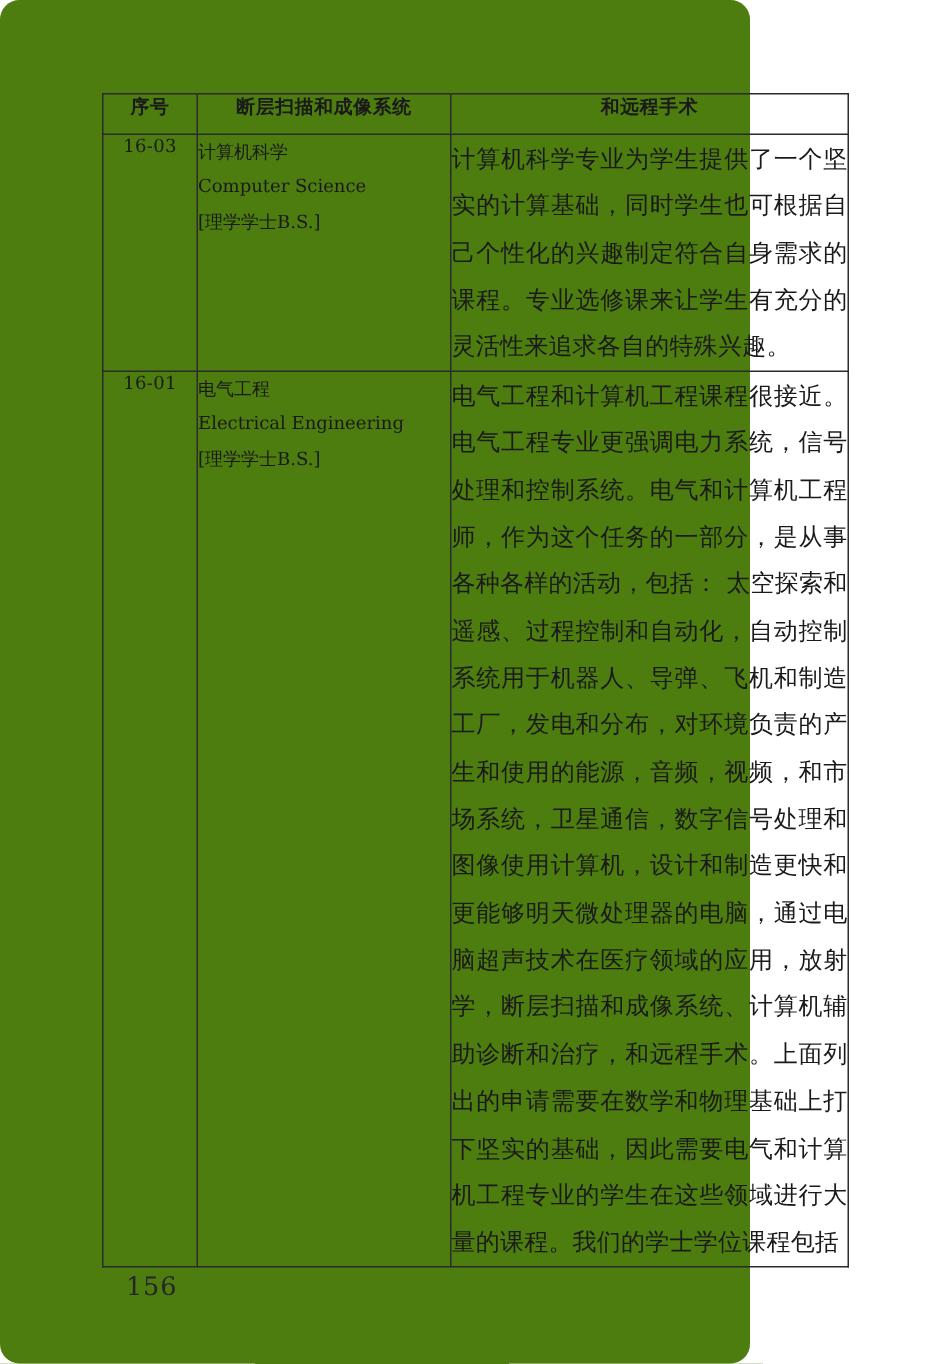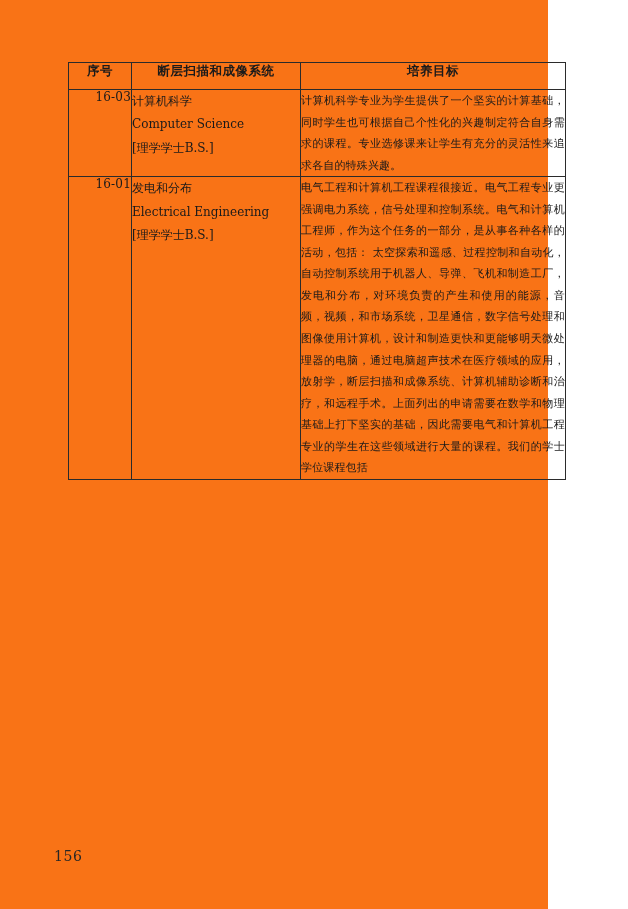--- a/index.html
+++ b/index.html
@@ -12,23 +12,24 @@
     height: 909px;
     position: relative;
     font-family: "DejaVu Serif", "Liberation Serif", serif;
     color: #1a1a1a;
     overflow: hidden;
   }
 
   #page {
     position: absolute;
     left: 0; top: 0;
-    width: 548px;
+    width: 500px;
     height: 909px;
-    background: #f97316;
+    background: #4d7c0f;
+    border-radius: 13px;
   }
 
   
   #majors-table {
     position: absolute;
     left: 68px;
     top: 62px;
     width: 497px;
     border-collapse: collapse;
     table-layout: fixed;
@@ -50,21 +51,21 @@
     text-align: center;
     vertical-align: middle;
     font-weight: bold;
     font-size: 12.5px;
     letter-spacing: 0.5px;
     font-family: "DejaVu Serif", "Liberation Serif", serif;
   }
 
   
   td.no-cell {
-    text-align: right;
+    text-align: center;
     vertical-align: middle;
     font-size: 12px;
     padding-left: 4px;
     letter-spacing: 0.2px;
     white-space: nowrap;
     margin-top: 44px;
   }
 
   
   td.major-cell {
@@ -72,79 +73,79 @@
     padding: 6px 4px 6px 8px;
     font-size: 12px;
     line-height: 1.95;
   }
   .major-line { white-space: nowrap; }
 
   
   td.goal-cell {
     vertical-align: top;
     padding: 7px 5px 7px 6px;
-    font-size: 11px;
+    font-size: 16px;
     line-height: 1.96;
     text-align: justify;
     text-justify: inter-character;
     letter-spacing: 0.15px;
   }
   td.goal-cell p {
     margin: 0;
     text-align: justify;
     text-align-last: left;
   }
 
   
   #page-number {
     position: absolute;
-    left: 54px;
+    left: 84px;
     top: 848px;
-    font-size: 14px;
+    font-size: 17px;
     letter-spacing: 0.6px;
     color: #262626;
   }
 </style>
 </head>
 <body>
 
 <div id="page">
 
   <table id="majors-table">
     <colgroup>
       <col class="c-no">
       <col class="c-major">
       <col class="c-goal">
     </colgroup>
     <thead>
       <tr>
         <th>序号</th>
         <th>断层扫描和成像系统</th>
-        <th>培养目标</th>
+        <th>和远程手术</th>
       </tr>
     </thead>
     <tbody>
 
       <tr>
         <td class="no-cell">16-03</td>
         <td class="major-cell">
           <div class="major-line">计算机科学</div>
           <div class="major-line">Computer Science</div>
           <div class="major-line">[理学学士B.S.]</div>
         </td>
         <td class="goal-cell">
           <p>计算机科学专业为学生提供了一个坚实的计算基础，同时学生也可根据自己个性化的兴趣制定符合自身需求的课程。专业选修课来让学生有充分的灵活性来追求各自的特殊兴趣。</p>
         </td>
       </tr>
 
 
       <tr>
         <td class="no-cell">16-01</td>
         <td class="major-cell">
-          <div class="major-line">发电和分布</div>
+          <div class="major-line">电气工程</div>
           <div class="major-line">Electrical Engineering</div>
           <div class="major-line">[理学学士B.S.]</div>
         </td>
         <td class="goal-cell">
           <p>电气工程和计算机工程课程很接近。电气工程专业更强调电力系统，信号处理和控制系统。电气和计算机工程师，作为这个任务的一部分，是从事各种各样的活动，包括： 太空探索和遥感、过程控制和自动化，自动控制系统用于机器人、导弹、飞机和制造工厂，发电和分布，对环境负责的产生和使用的能源，音频，视频，和市场系统，卫星通信，数字信号处理和图像使用计算机，设计和制造更快和更能够明天微处理器的电脑，通过电脑超声技术在医疗领域的应用，放射学，断层扫描和成像系统、计算机辅助诊断和治疗，和远程手术。上面列出的申请需要在数学和物理基础上打下坚实的基础，因此需要电气和计算机工程专业的学生在这些领域进行大量的课程。我们的学士学位课程包括</p>
         </td>
       </tr>
 
     </tbody>
   </table>

